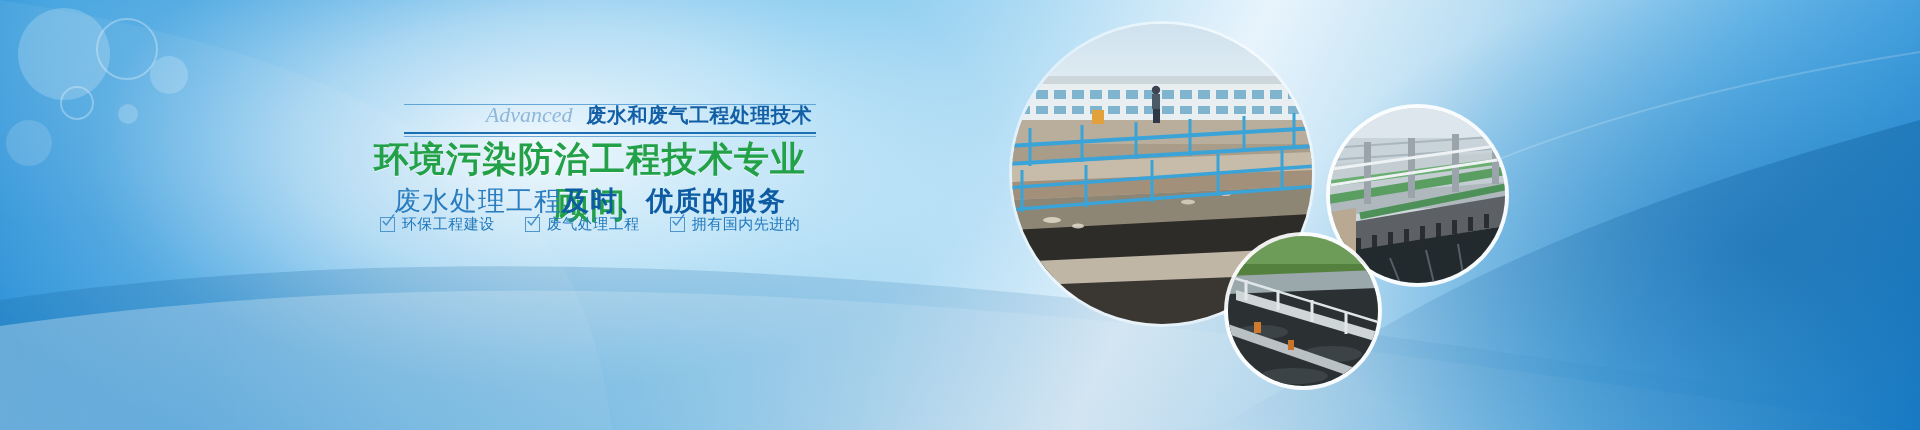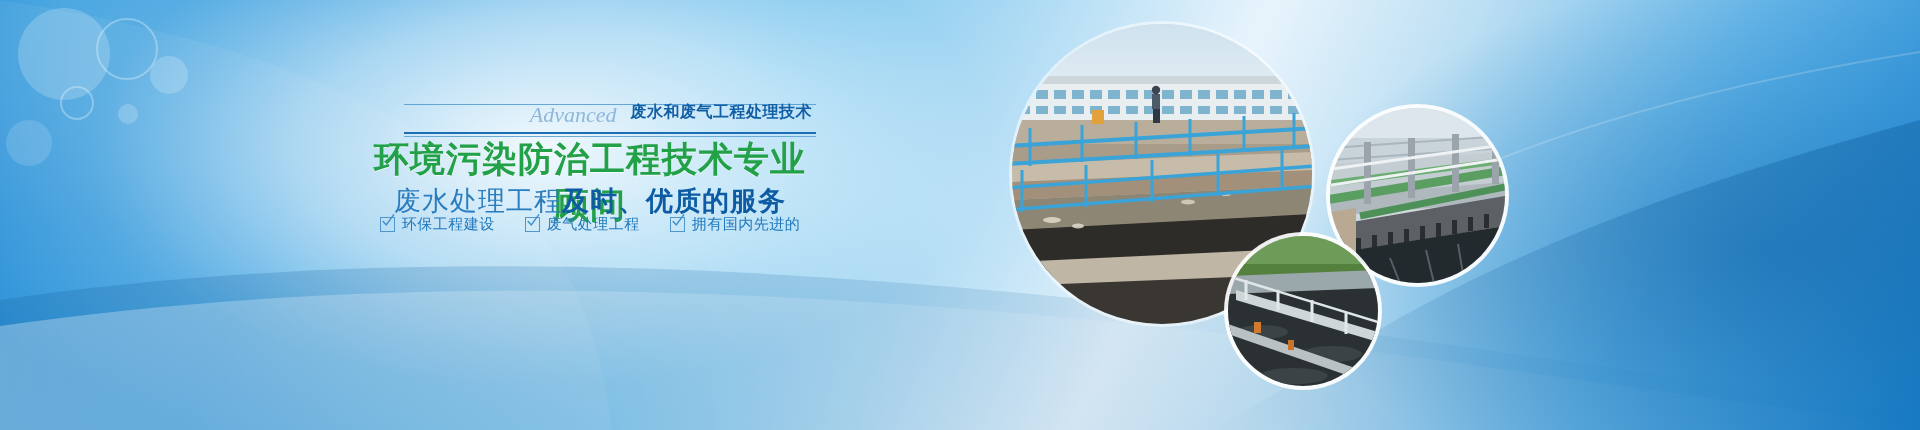--- a/index.html
+++ b/index.html
@@ -74,21 +74,21 @@
 
   .row-adv{position:absolute;left:392px;top:102px;width:420px;height:30px;display:flex;align-items:flex-start;justify-content:flex-end;}
   .adv{
     font-family:"Liberation Serif", serif;
     font-style:italic;
     font-size:22px;
     color:#8fb7d9;
     margin-right:14px;
   }
   .subcn{
-    font-size:16px;
+    font-size:20px;
     font-weight:bold;
     color:#135fa6;
     letter-spacing:.5px;
   }
 
   .headline{
     position:absolute;left:360px;top:136px;width:460px;
     text-align:center;
     font-size:35px;
     font-weight:bold;

